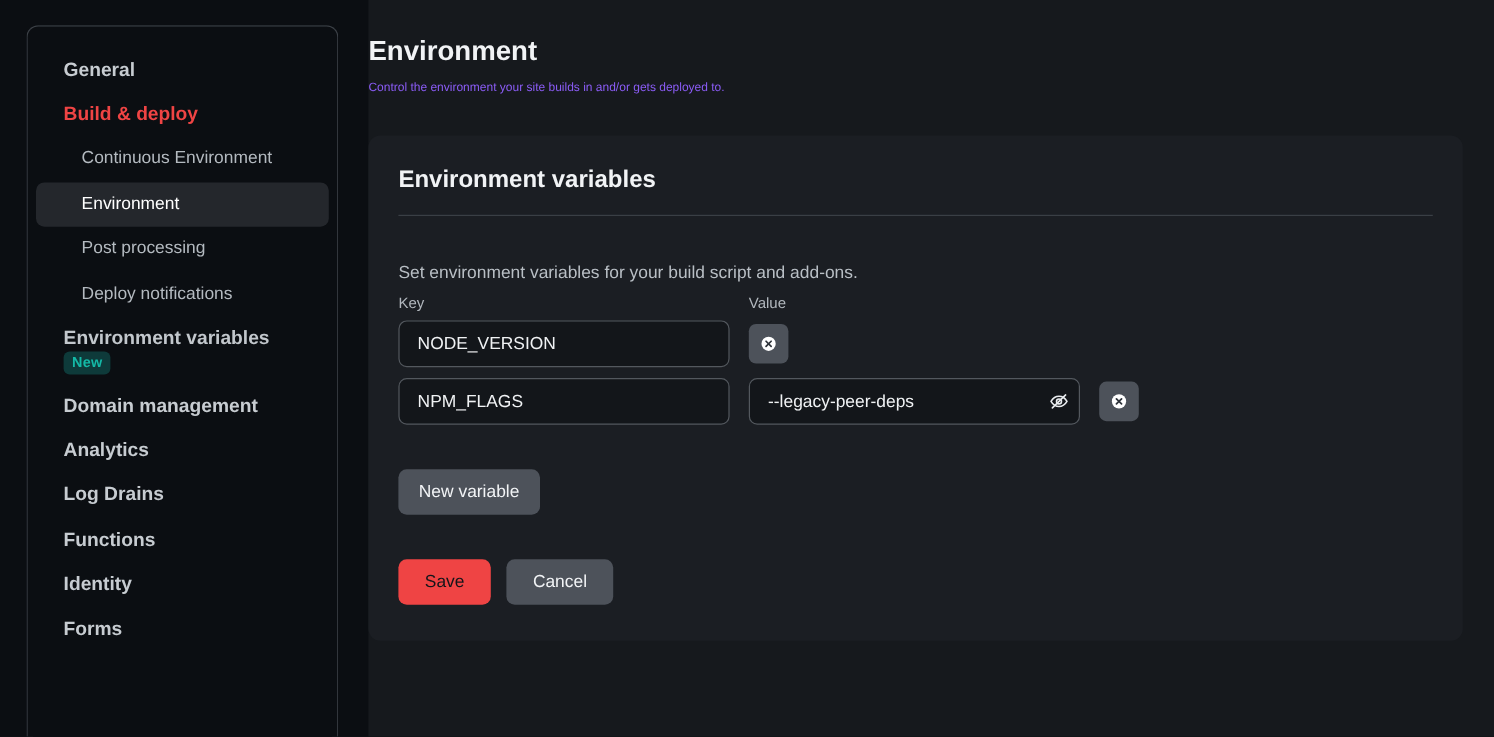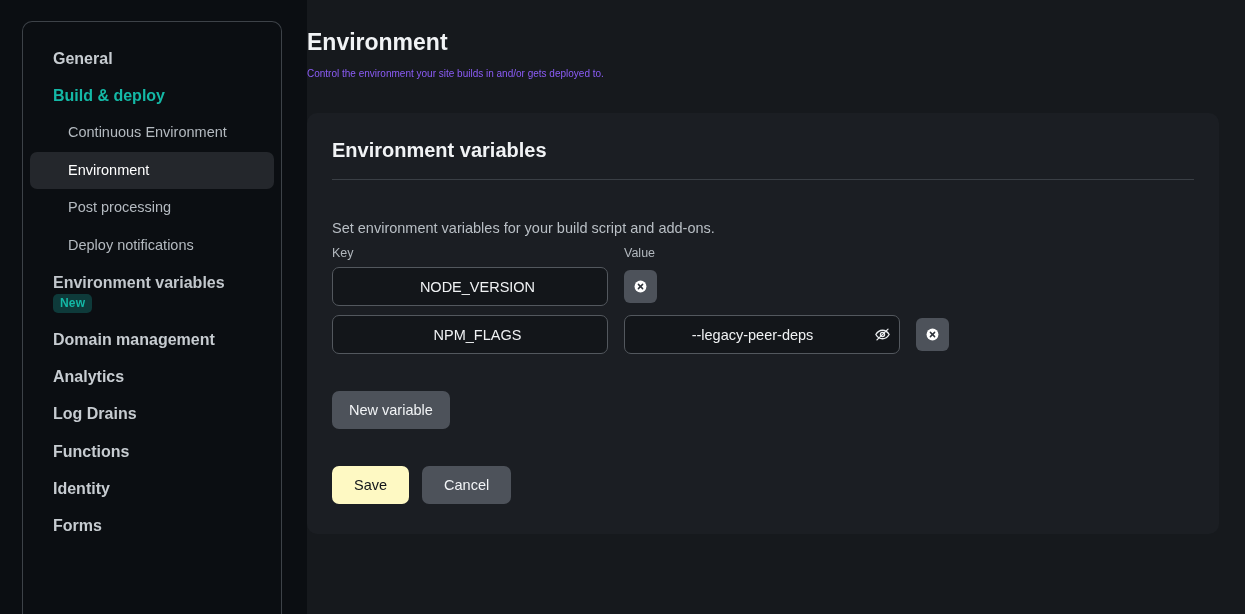--- a/index.html
+++ b/index.html
@@ -41,21 +41,21 @@
   }
 
   
   .nav-top {
     font-size: 16px;
     font-weight: 700;
     color: #c7ccd1;
     padding: 9px 0 9px 23px;
     margin: 0 7px;
   }
-  .nav-top.active-parent { color: #14b8a6; }
+  .nav-top.active-parent { color: #ef4444; }
 
   
   .nav-sub {
     font-size: 14.5px;
     font-weight: 400;
     color: #b4bac0;
     padding: 10px 0 10px 38px;
     margin: 0 7px;
     border-radius: 7px;
   }
@@ -172,21 +172,20 @@
   .field.key-field   { width: 276px; margin-right: 16px; }
   .field.value-field { width: 276px; margin-right: 16px; }
 
   .field-text {
     font-size: 14.5px;
     color: #f0f2f4;
     padding-left: 15px;
     flex: 1;
     white-space: nowrap;
     overflow: hidden;
-    text-align: center;
   }
 
   .eye-btn {
     width: 34px;
     height: 100%;
     display: flex;
     align-items: center;
     justify-content: center;
     cursor: pointer;
     background: transparent;
@@ -239,21 +238,21 @@
     font-size: 13px;
   }
 
   
   #actions {
     margin-top: 37px;
     display: flex;
     gap: 13px;
   }
   #save-button {
-    background: #fef9c3;
+    background: #ef4444;
     color: #12151a;
     font-size: 14.5px;
     border: none;
     border-radius: 7px;
     padding: 11px 22px;
     cursor: pointer;
     font-family: inherit;
   }
   #cancel-button {
     background: #4d525a;

